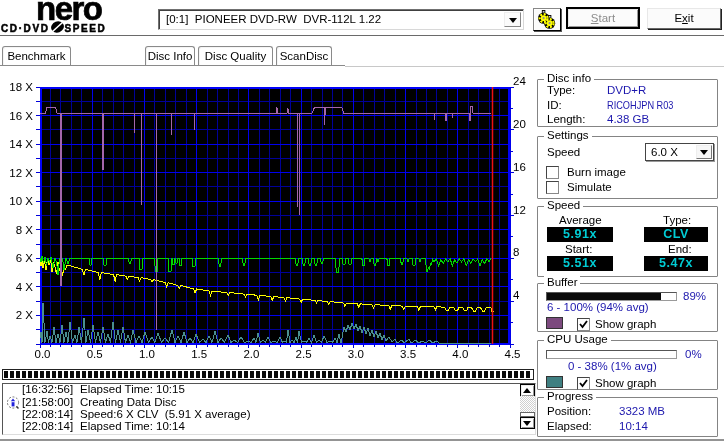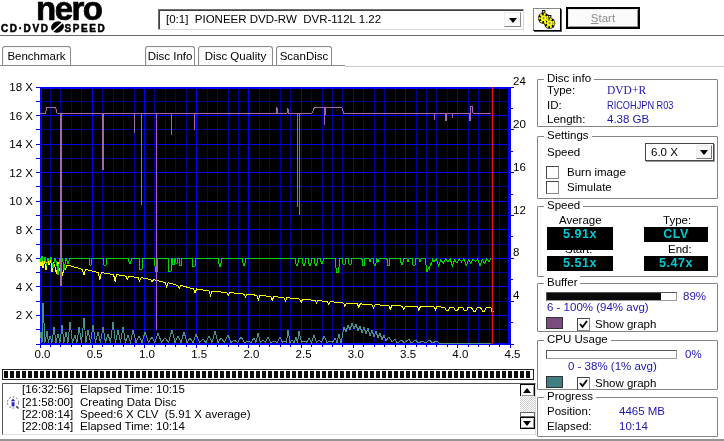--- a/index.html
+++ b/index.html
@@ -68,20 +68,21 @@
 <circle cx="9.6" cy="9.2" r="2.9" fill="#ffff00"></circle>
 <circle cx="9.6" cy="9.2" r="4" fill="none" stroke="#ffff00" stroke-width="2.2" stroke-dasharray="2 1.7"></circle>
 <circle cx="15.6" cy="14.2" r="2.9" fill="#ffff00"></circle>
 <circle cx="15.6" cy="14.2" r="4" fill="none" stroke="#ffff00" stroke-width="2.2" stroke-dasharray="2 1.7"></circle>
 <circle cx="9.6" cy="9.2" r="1.1" fill="#909090"></circle>
 <circle cx="15.6" cy="14.2" r="1.1" fill="#909090"></circle>
 </g>
 </svg>
     </div>
 <div class="abs btn" id="startbtn"><span style="text-decoration:underline">S</span>tart</div>
+<div class="abs btn" id="exitbtn">E<span style="text-decoration:underline">x</span>it</div>
 <div class="abs" id="sep"></div>
 
 <div class="tab" style="left:2px; width:69px;">Benchmark</div>
 <div class="tab" style="left:145px; width:50px;">Disc Info</div>
 <div class="tab" style="left:198px; width:75px;">Disc Quality</div>
 <div class="tab" style="left:276px; width:56px;">ScanDisc</div>
 <div class="abs" id="tabline"></div>
 <div class="abs" id="tabline2"></div>
 
 <div class="abs" id="chart" style="left:0; top:60px; width:540px; height:330px;"><svg width="540" height="330" viewBox="0 0 540 330">
@@ -118,21 +119,21 @@
         <text x="303.6" y="298.0" font-size="11.5" text-anchor="middle" font-family="Liberation Sans, sans-serif">2.5</text>
         <text x="355.8" y="298.0" font-size="11.5" text-anchor="middle" font-family="Liberation Sans, sans-serif">3.0</text>
         <text x="408.1" y="298.0" font-size="11.5" text-anchor="middle" font-family="Liberation Sans, sans-serif">3.5</text>
         <text x="460.3" y="298.0" font-size="11.5" text-anchor="middle" font-family="Liberation Sans, sans-serif">4.0</text>
         <text x="512.5" y="298.0" font-size="11.5" text-anchor="middle" font-family="Liberation Sans, sans-serif">4.5</text>
 </svg></div>
 
 <div class="grp" style="top:79px; height:48px;">
       <span class="lbl">Disc info</span>
   <span class="row-l" style="top:4px;">Type:</span>
-      <span class="row-v" style="top:4px;font-family:Liberation Serif, serif;">DVD+R</span>
+      <span class="row-v" style="top:4px;">DVD+R</span>
   <span class="row-l" style="top:19px;">ID:</span>
       <span class="row-v" style="top:19px; display:inline-block; transform:scaleX(0.8); transform-origin:0 0;">RICOHJPN R03</span>
   <span class="row-l" style="top:33px;">Length:</span>
       <span class="row-v" style="top:33px;">4.38 GB</span>
 </div>
 <div class="grp" style="top:136px; height:63px;">
       <span class="lbl">Settings</span>
   <span class="row-l" style="top:9px;">Speed</span>
   <span class="abs" style="left:107px; top:6px; width:69px; height:18px; background:#fff; border:1px solid #444; box-shadow:1px 1px 0 #999;">
     <span style="position:absolute; left:5px; top:2px;">6.0 X</span>
@@ -144,21 +145,21 @@
   </span>
   <span class="chk" style="left:8px; top:29px;"></span>
       <span class="row-l" style="left:29px; top:29px;">Burn image</span>
   <span class="chk" style="left:8px; top:44px;"></span>
       <span class="row-l" style="left:29px; top:44px;">Simulate</span>
 </div>
 <div class="grp" style="top:206px; height:71px;">
       <span class="lbl">Speed</span>
   <span class="abs" style="left:21px; top:7px;">Average</span>
       <span class="abs" style="left:125px; top:7px;">Type:</span>
-  <span class="lcd" style="left:9px; top:20px; width:66px; height:23px;">5.91x</span>
+  <span class="lcd" style="left:9px; top:20px; width:66px; height:15px;">5.91x</span>
   <span class="lcd" style="left:106px; top:20px; width:64px; height:15px;">CLV</span>
   <span class="abs" style="left:27px; top:36px;">Start:</span>
       <span class="abs" style="left:130px; top:36px;">End:</span>
   <span class="lcd" style="left:9px; top:49px; width:66px; height:15px;">5.51x</span>
   <span class="lcd" style="left:106px; top:49px; width:64px; height:15px;">5.47x</span>
 </div>
 <div class="grp" style="top:283px; height:49px;">
       <span class="lbl">Buffer</span>
   <span class="pbar" style="top:8px;">
         <span style="position:absolute;left:0;top:0;width:114px;height:7px;background:#0a0a0a;"></span>
@@ -182,21 +183,21 @@
   <span class="chk" style="left:39px; top:36px;">
         <svg width="11" height="11" style="position:absolute;left:0px;top:0px;">
           <path d="M2 5 l2.5 3 4.5 -6" stroke="#000" stroke-width="1.8" fill="none"></path>
         </svg>
       </span>
   <span class="row-l" style="left:57px; top:36px;">Show graph</span>
 </div>
 <div class="grp" style="top:397px; height:40px;text-align:center;">
       <span class="lbl">Progress</span>
   <span class="row-l" style="top:7px;">Position:</span>
-      <span class="row-v" style="left:81px; top:7px;">4465 MB</span>
+      <span class="row-v" style="left:81px; top:7px;">3323 MB</span>
   <span class="row-l" style="top:22px;">Elapsed:</span>
       <span class="row-v" style="left:81px; top:22px;">10:14</span>
 </div>
 
 <div class="abs" id="segbar">
       <svg width="528" height="7" style="position:absolute;left:1px;top:1px;" shape-rendering="crispEdges">
         <rect x="0" y="0" width="4" height="7" fill="#0a0a0a"></rect>
         <rect x="6" y="0" width="4" height="7" fill="#0a0a0a"></rect>
         <rect x="12" y="0" width="4" height="7" fill="#0a0a0a"></rect>
         <rect x="18" y="0" width="4" height="7" fill="#0a0a0a"></rect>

